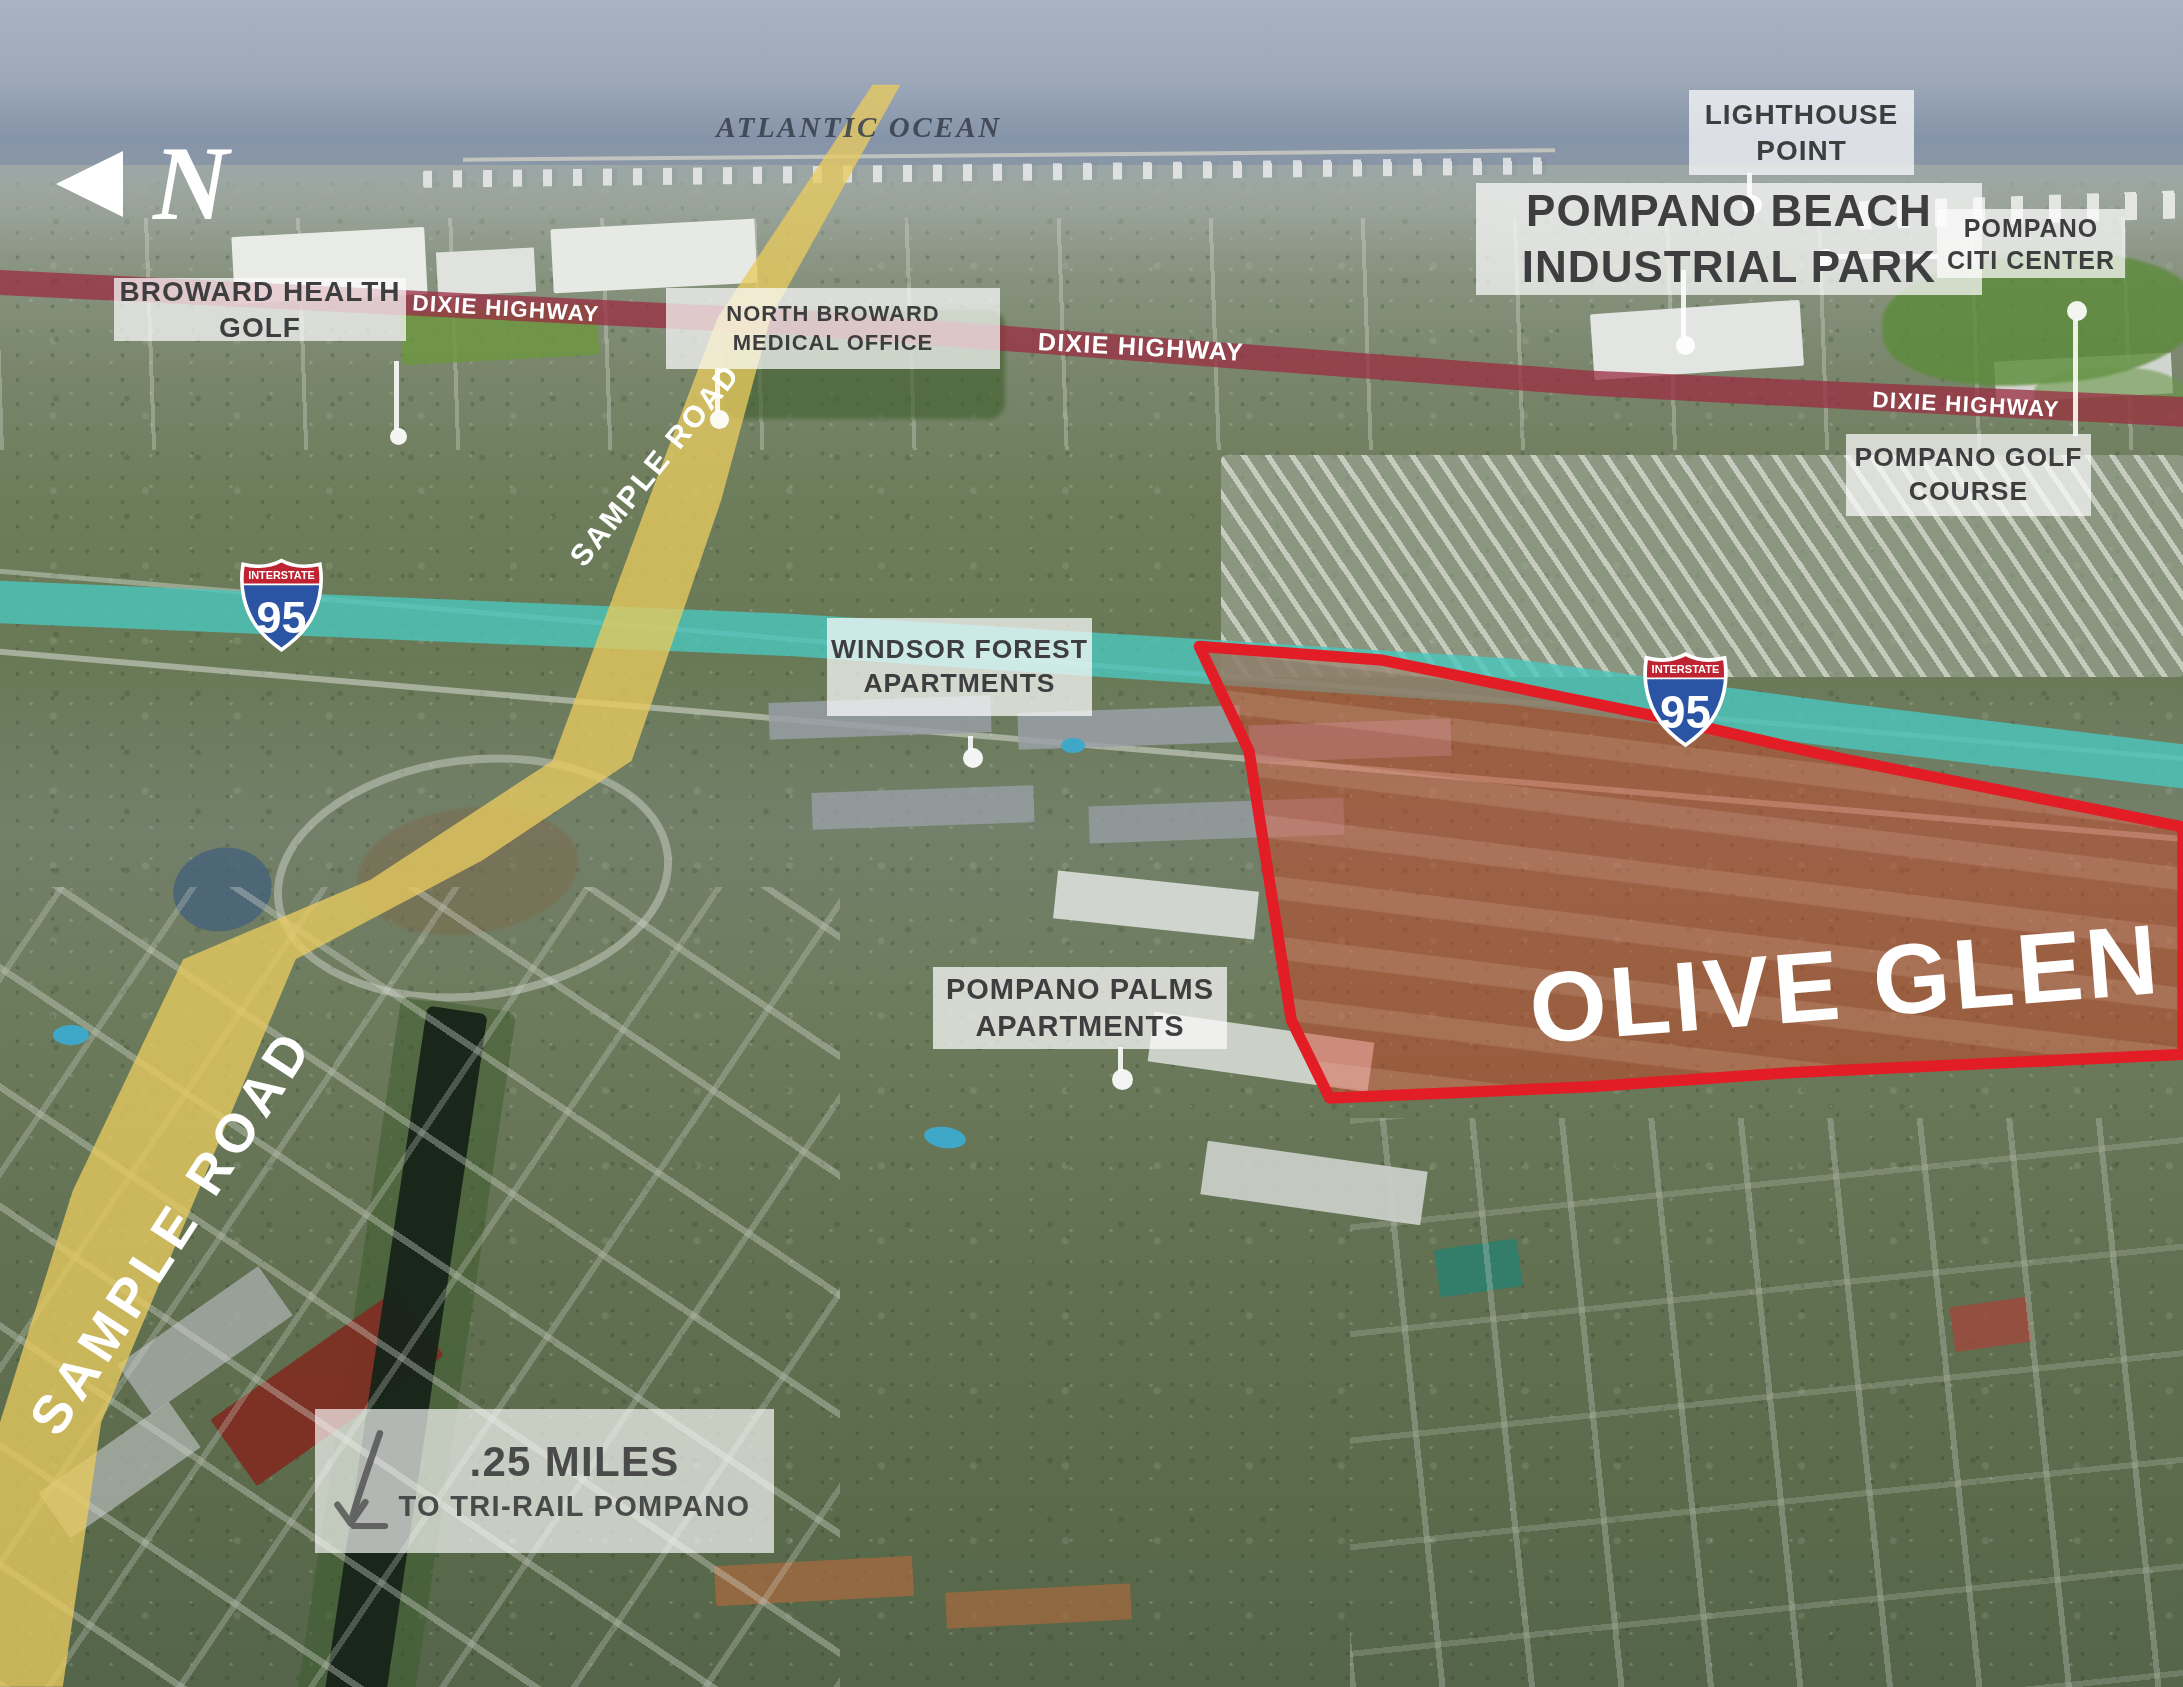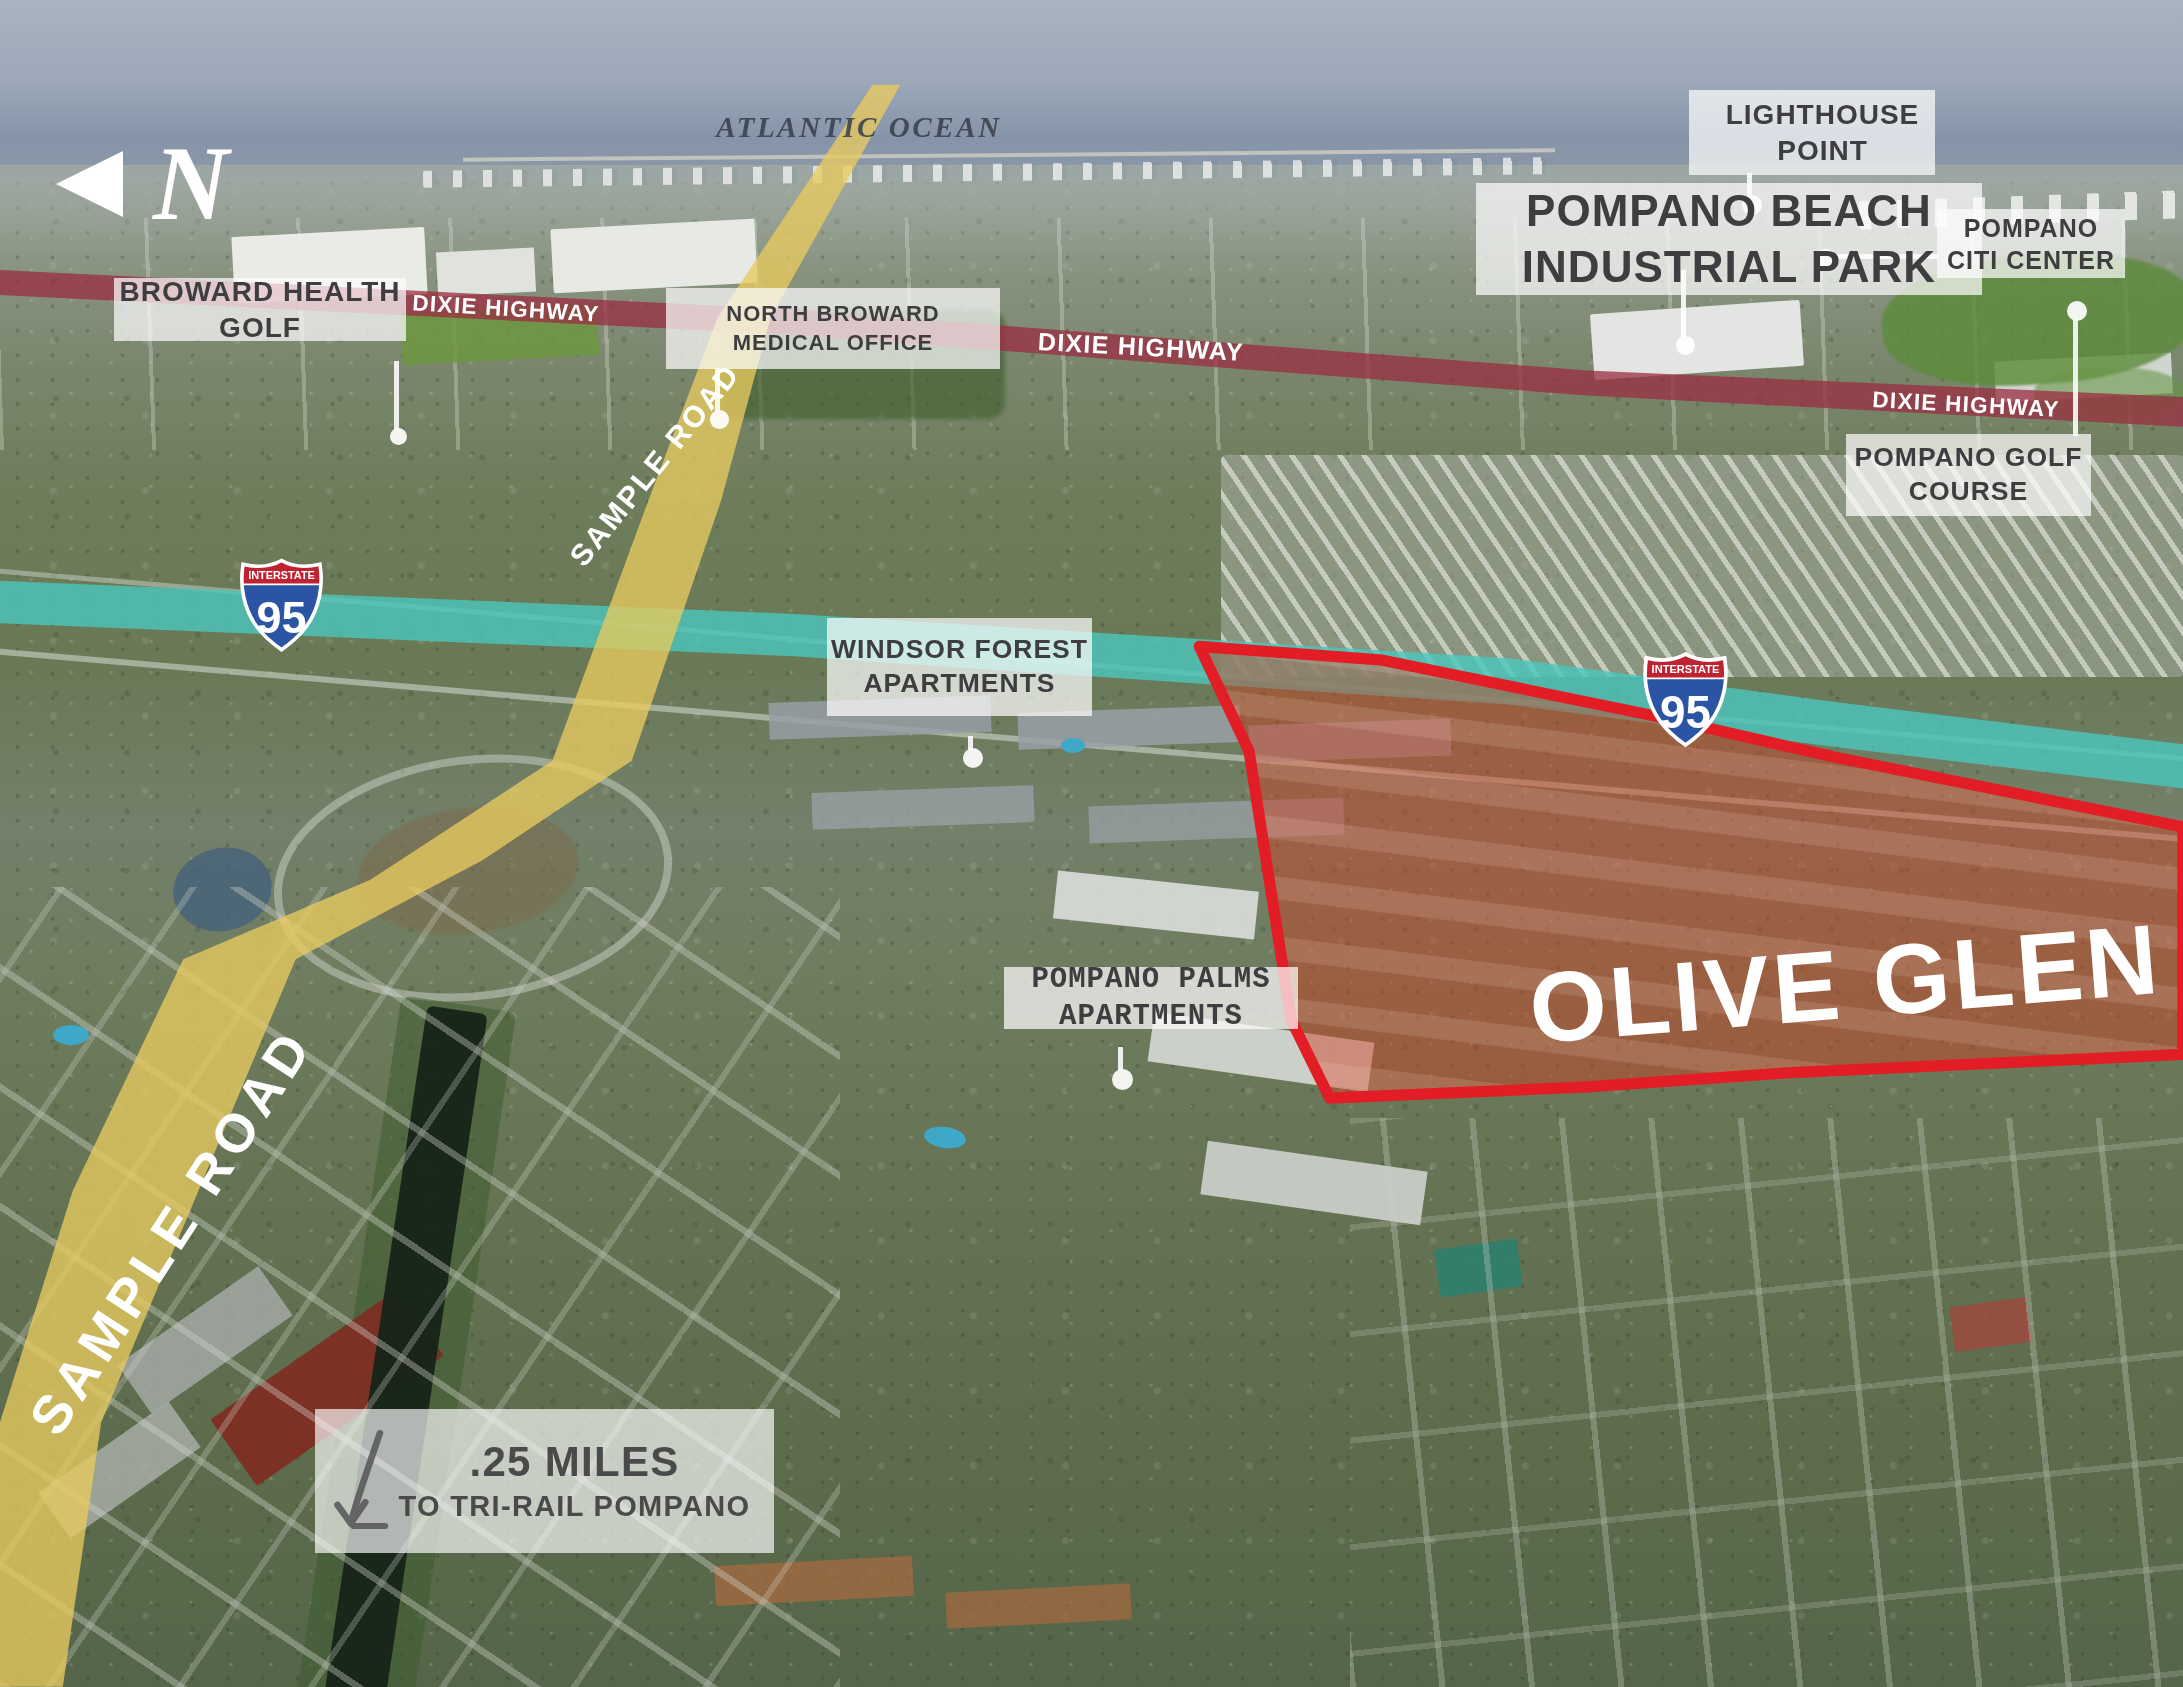--- a/index.html
+++ b/index.html
@@ -173,41 +173,41 @@
   <div class="dot" style="left:1112px;top:1069px;width:21px;height:21px;"></div>
 
   <div class="callout" style="left:114px;top:278px;width:292px;height:63px;font-size:28px;">
     <span>BROWARD HEALTH</span>
       <span>GOLF</span>
   </div>
   <div class="callout" style="left:666px;top:288px;width:334px;height:81px;font-size:22px;">
     <span>NORTH BROWARD</span>
       <span>MEDICAL OFFICE</span>
   </div>
-  <div class="callout" style="left:1689px;top:90px;width:225px;height:85px;font-size:28px;padding-left:21px;">
+  <div class="callout" style="left:1689px;top:90px;width:225px;height:85px;font-size:28px;">
     <span>LIGHTHOUSE</span>
       <span>POINT</span>
   </div>
   <div class="callout" style="left:1476px;top:183px;width:506px;height:112px;font-size:44px;">
     <span>POMPANO BEACH</span>
       <span>INDUSTRIAL PARK</span>
   </div>
   <div class="callout" style="left:1937px;top:209px;width:188px;height:69px;font-size:25px;">
     <span>POMPANO</span>
       <span>CITI CENTER</span>
   </div>
   <div class="callout" style="left:1846px;top:434px;width:245px;height:82px;font-size:26.5px;">
     <span>POMPANO GOLF</span>
       <span>COURSE</span>
   </div>
   <div class="callout" style="left:827px;top:618px;width:265px;height:98px;font-size:26.5px;">
     <span>WINDSOR FOREST</span>
       <span>APARTMENTS</span>
   </div>
-  <div class="callout" style="left:1004px;top:967px;width:294px;height:62px;font-size:29px;font-family:Liberation Mono, monospace;">
+  <div class="callout" style="left:933px;top:967px;width:294px;height:82px;font-size:29px;">
     <span>POMPANO PALMS</span>
       <span>APARTMENTS</span>
   </div>
 
   <div class="distbox" style="left:315px;top:1409px;width:425px;height:112px;">
     <svg width="60" height="106" viewBox="0 0 90 160" style="flex:0 0 60px;opacity:.8;">
       <path d="M72 8 C55 58 40 100 30 136" stroke="#4f4f4f" stroke-width="10" fill="none" stroke-linecap="round"></path>
       <path d="M28 144 L50 112 M28 144 L8 116" stroke="#4f4f4f" stroke-width="10" fill="none" stroke-linecap="round"></path>
       <path d="M32 148 L80 148" stroke="#4f4f4f" stroke-width="9" fill="none" stroke-linecap="round"></path>
     </svg>

